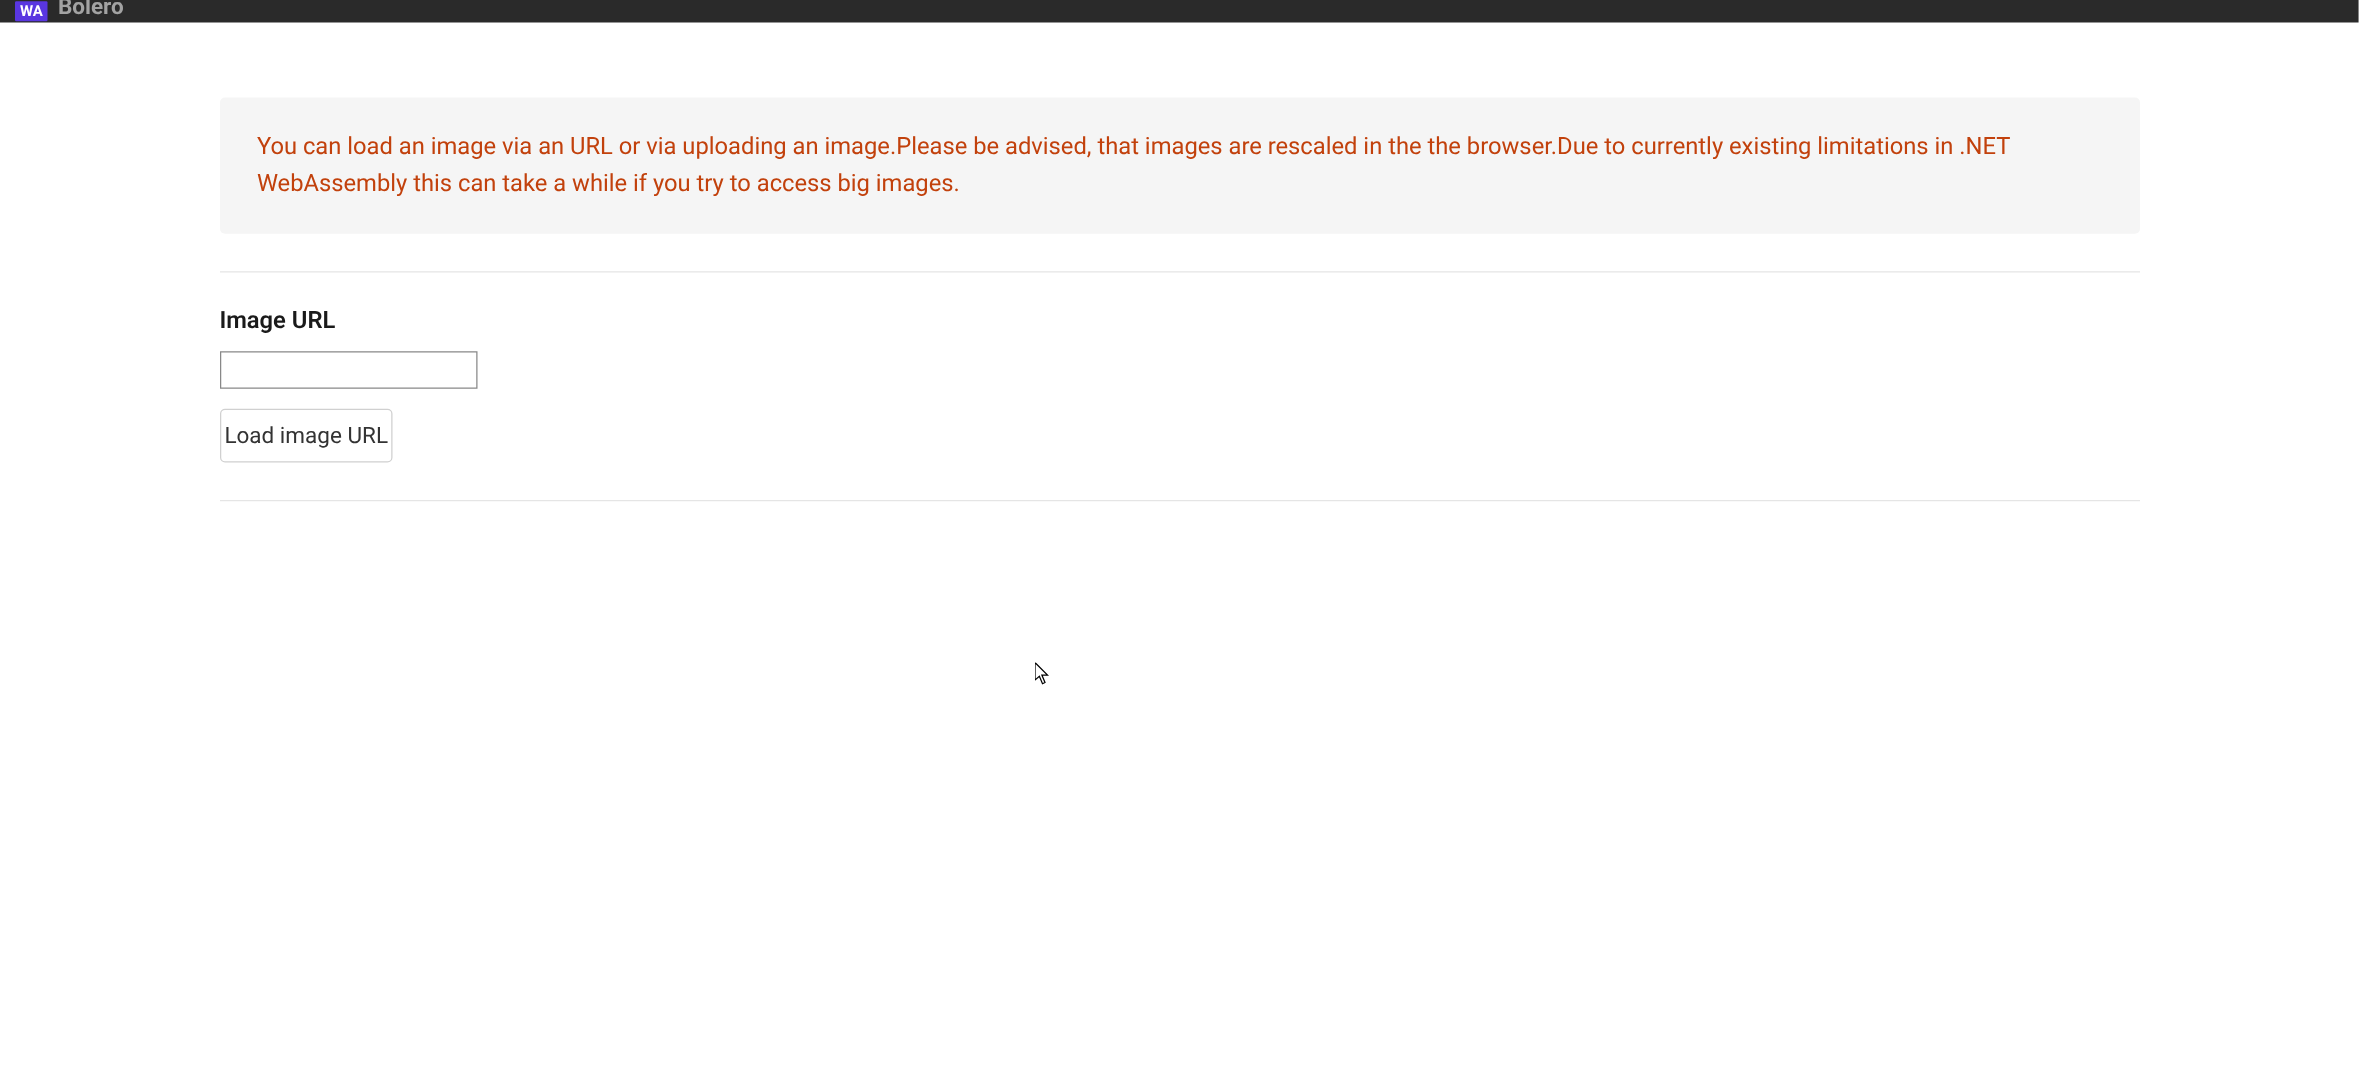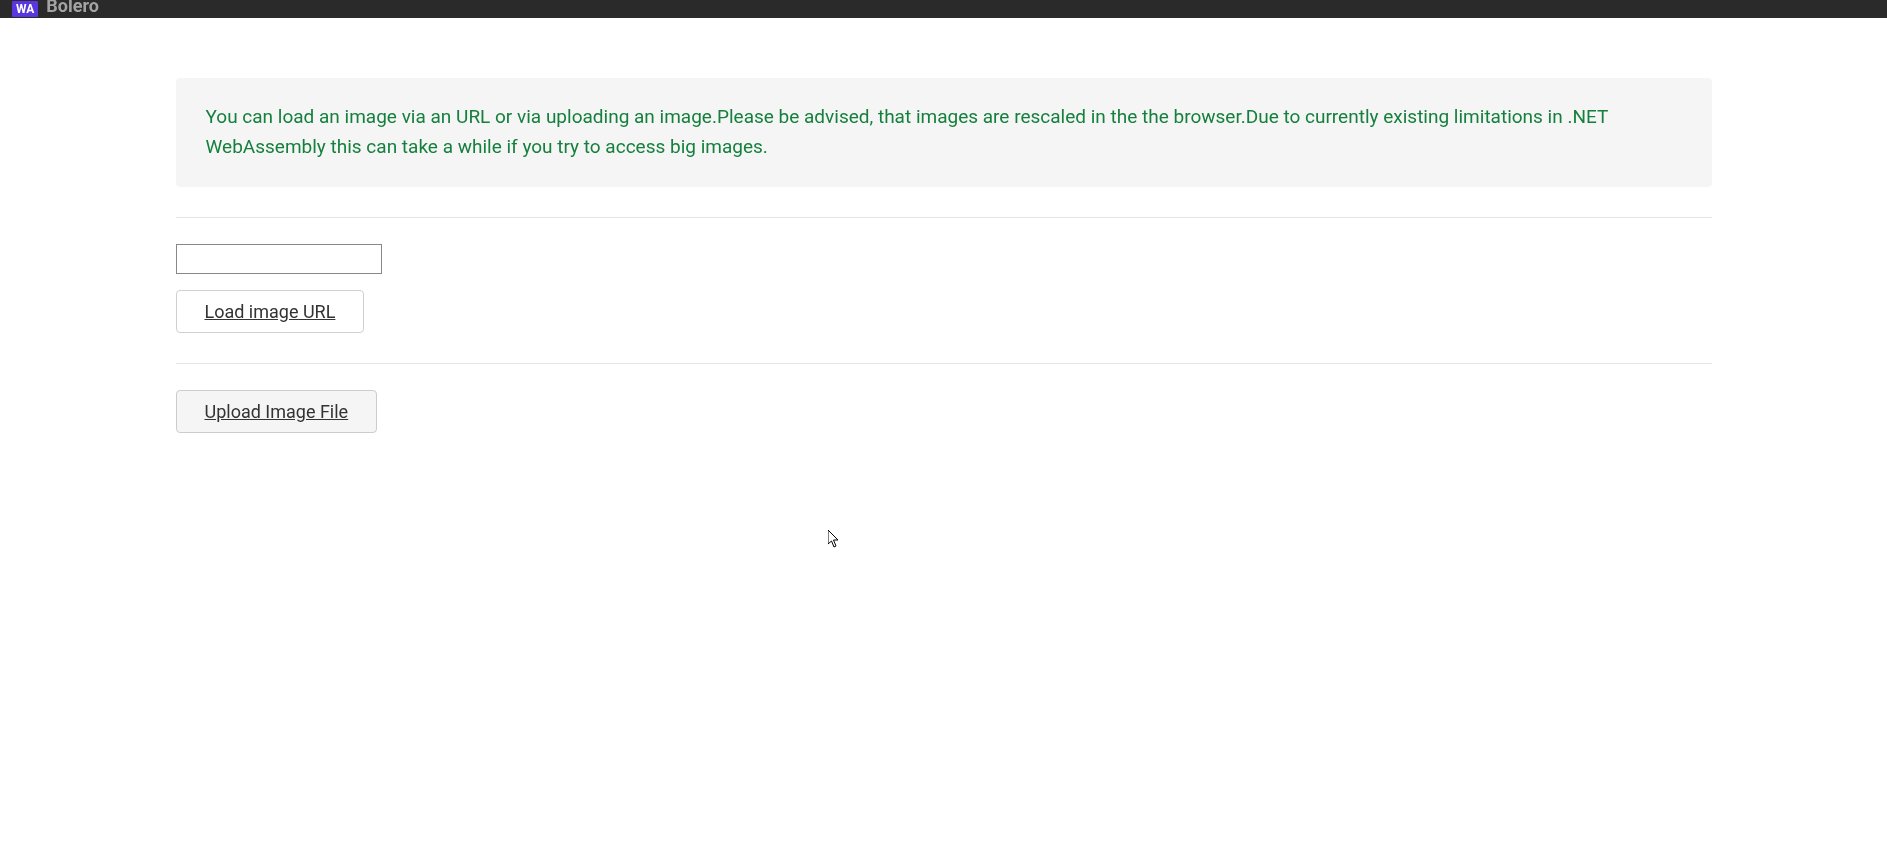--- a/index.html
+++ b/index.html
@@ -40,21 +40,21 @@
       max-width: 1740px;
       margin: 0 auto;
       padding: 60px 102px 0 102px;
     }
     .info-box {
       background: #f5f5f5;
       padding: 24px 30px;
       border-radius: 4px;
       font-size: 19px;
       line-height: 1.6;
-      color: #15803d;
+      color: #c2410c;
     }
     .divider {
       border: none;
       border-top: 1px solid #e5e5e5;
       margin: 30px 0 26px 0;
     }
     .section-label {
       font-size: 19px;
       font-weight: 600;
       color: #1a1a1a;
@@ -67,26 +67,25 @@
       border: 1px solid #888;
       padding: 3px 6px;
       font-size: 15px;
       display: block;
       margin-bottom: 16px;
     }
     .btn {
       background: #ffffff;
       border: 1px solid #d0d0d0;
       border-radius: 4px;
-      padding: 10px 28px;
+      padding: 10px 3px;
       font-size: 18px;
       color: #333;
       cursor: pointer;
       font-family: inherit;
-      text-decoration: underline;
     }
     .btn-upload {
       background: #f5f5f5;
       border: 1px solid #ccc;
     }
     .cursor {
       position: absolute;
       left: 828px;
       top: 530px;
       pointer-events: none;
@@ -102,27 +101,25 @@
 
 <div class="container">
 
   <div class="info-box">
     <span>You can load an image via an URL or via uploading an image.Please be advised, that images are rescaled in the the browser.Due to currently existing limitations in .NET WebAssembly this can take a while if you try to access big images.</span>
   </div>
 
   <hr class="divider">
 
   <div>
+    <label class="section-label">Image URL</label>
     <input type="text" class="text-input" value="" style="">
     <button class="btn">Load image URL</button>
   </div>
 
   <hr class="divider">
 
-  <div>
-    <button class="btn btn-upload">Upload Image File</button>
-  </div>
 
 </div>
 
 <svg class="cursor" width="14" height="18" viewBox="0 0 14 18">
   <path d="M0 0 L0 14 L3.5 11 L6 17 L8 16 L5.5 10 L10 10 Z" fill="none" stroke="#000" stroke-width="1"></path>
 </svg>
 
 </body></html>

